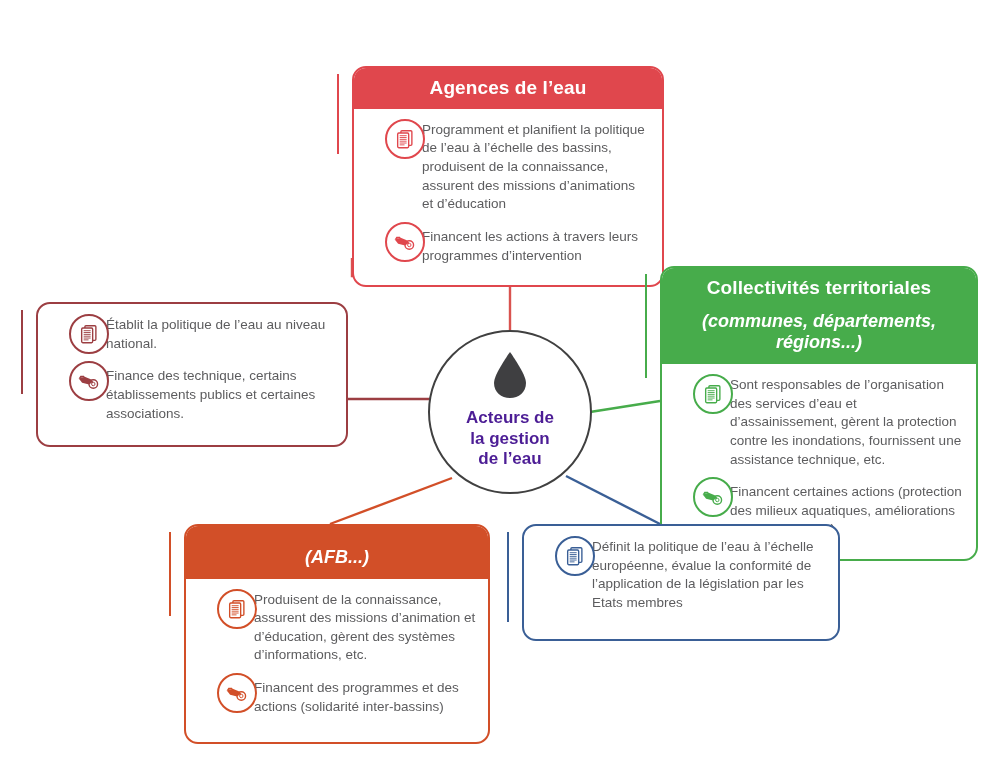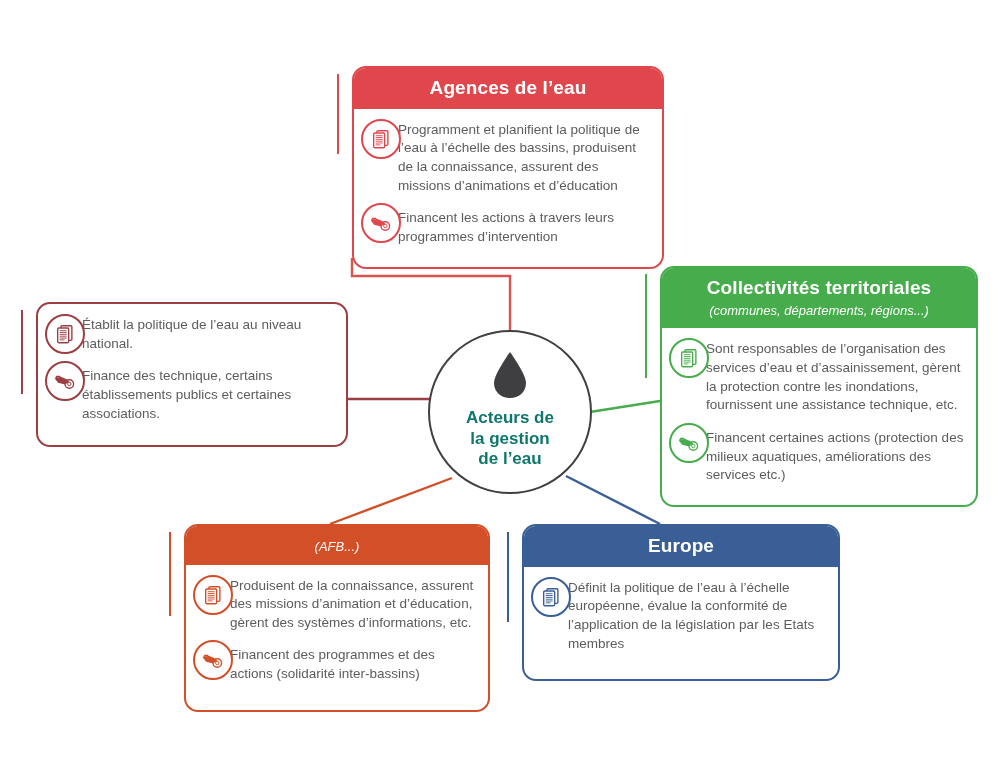--- a/index.html
+++ b/index.html
@@ -28,24 +28,24 @@
     border-top-right-radius:12px;
     text-align:center;
     color:#ffffff;
     padding:9px 10px 10px 10px;
     box-sizing:border-box;
   }
   .card .hdr .t1{
     font-size:19px;font-weight:bold;letter-spacing:.1px;line-height:1.15;
   }
   .card .hdr .t2{
-    font-size:13px;font-weight:normal;font-style:italic;line-height:1.2;margin-top:4px;
+    font-size:18px;font-weight:bold;font-style:italic;line-height:1.2;margin-top:12px;
   }
   .card .body{
-    padding:10px 12px 12px 44px;
+    padding:10px 12px 12px 68px;
     box-sizing:border-box;
   }
   .row{position:relative;margin-bottom:14px;}
   .row:last-child{margin-bottom:0;}
   .row .txt{
     font-size:13.5px;
     line-height:1.38;
     color:#5c5c5e;
   }
 
@@ -106,21 +106,21 @@
     justify-content:flex-start;
     box-sizing:border-box;
     padding-top:18px;
   }
   #hub .drop{ margin-bottom:4px; }
   #hub .hublabel{
     text-align:center;
     font-size:17px;
     font-weight:bold;
     line-height:1.22;
-    color:#0f766e;
+    color:#4c1d95;
     white-space:pre-line;
   }
 </style>
 </head>
 <body>
 
 <div id="stage">
 
   <svg id="wires" viewBox="0 0 1000 759">
 
@@ -275,23 +275,20 @@
             <circle cx="19" cy="14.5" r="5" fill="none" stroke="#d24f28" stroke-width="1.6"></circle>
             <circle cx="19" cy="14.5" r="2" fill="none" stroke="#d24f28" stroke-width="1.1"></circle>
           </svg>
         </div>
         <div class="txt">Financent des programmes et des actions (solidarité inter-bassins)</div>
       </div>
     </div>
   </div>
 
   <div class="card c-blue" id="card-europe">
-    <div class="hdr">
-      <div class="t1">Europe</div>
-    </div>
     <div class="body">
       <div class="iconstem" style="left:-17px;top:6px;height:90px;background:#3a5f96;"></div>
       <div class="row">
         <div class="badge" style="left:-37px;top:-2px;color:#3a5f96;">
           <svg width="22" height="22" viewBox="0 0 24 24">
             <rect x="7.5" y="3" width="12" height="16" rx="1.2" fill="#ffffff" stroke="#3a5f96" stroke-width="1.5"></rect>
             <rect x="4" y="5.5" width="12" height="16" rx="1.2" fill="#ffffff" stroke="#3a5f96" stroke-width="1.5"></rect>
             <g stroke="#3a5f96" stroke-width="1">
               <line x1="6.2" y1="8.4" x2="13.8" y2="8.4"></line>
                 <line x1="6.2" y1="10.4" x2="13.8" y2="10.4"></line>

